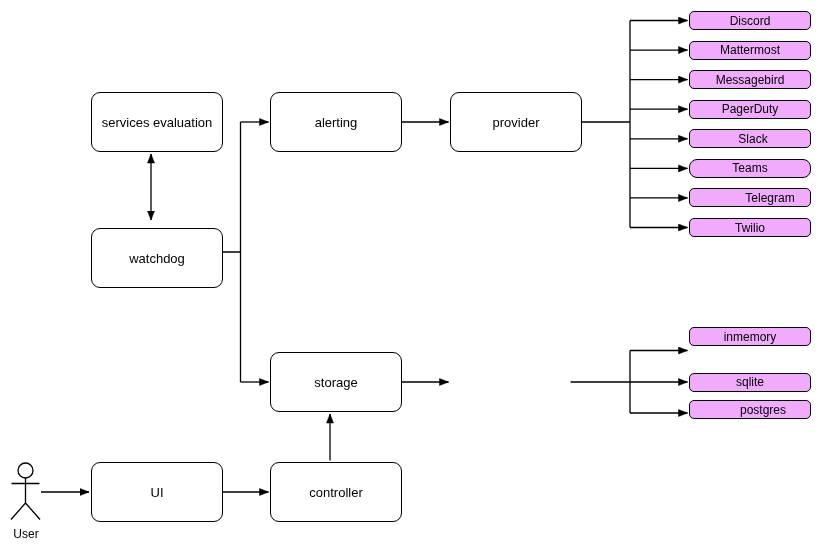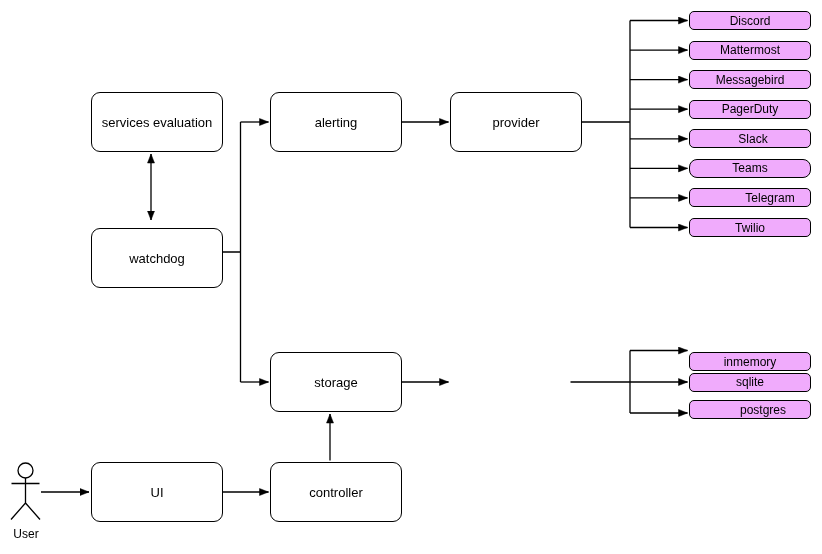--- a/index.html
+++ b/index.html
@@ -134,19 +134,19 @@
 
   <div class="leaf" style="top:11px;">Discord</div>
   <div class="leaf" style="top:40.6px;">Mattermost</div>
   <div class="leaf" style="top:70.1px;">Messagebird</div>
   <div class="leaf" style="top:99.7px;">PagerDuty</div>
   <div class="leaf" style="top:129.3px;padding-left:6px;">Slack</div>
   <div class="leaf" style="top:158.9px;border-radius:8px;">Teams</div>
   <div class="leaf" style="top:188.4px;padding-left:40px;">Telegram</div>
   <div class="leaf" style="top:218px;">Twilio</div>
 
-  <div class="leaf" style="top:352px;">inmemory</div>
+  <div class="leaf" style="top:327px;">inmemory</div>
   <div class="leaf" style="top:372.5px;">sqlite</div>
   <div class="leaf" style="top:400px;padding-left:26px;">postgres</div>
 
   <div class="actor-label">User</div>
 
 </div>
 
 </body></html>

